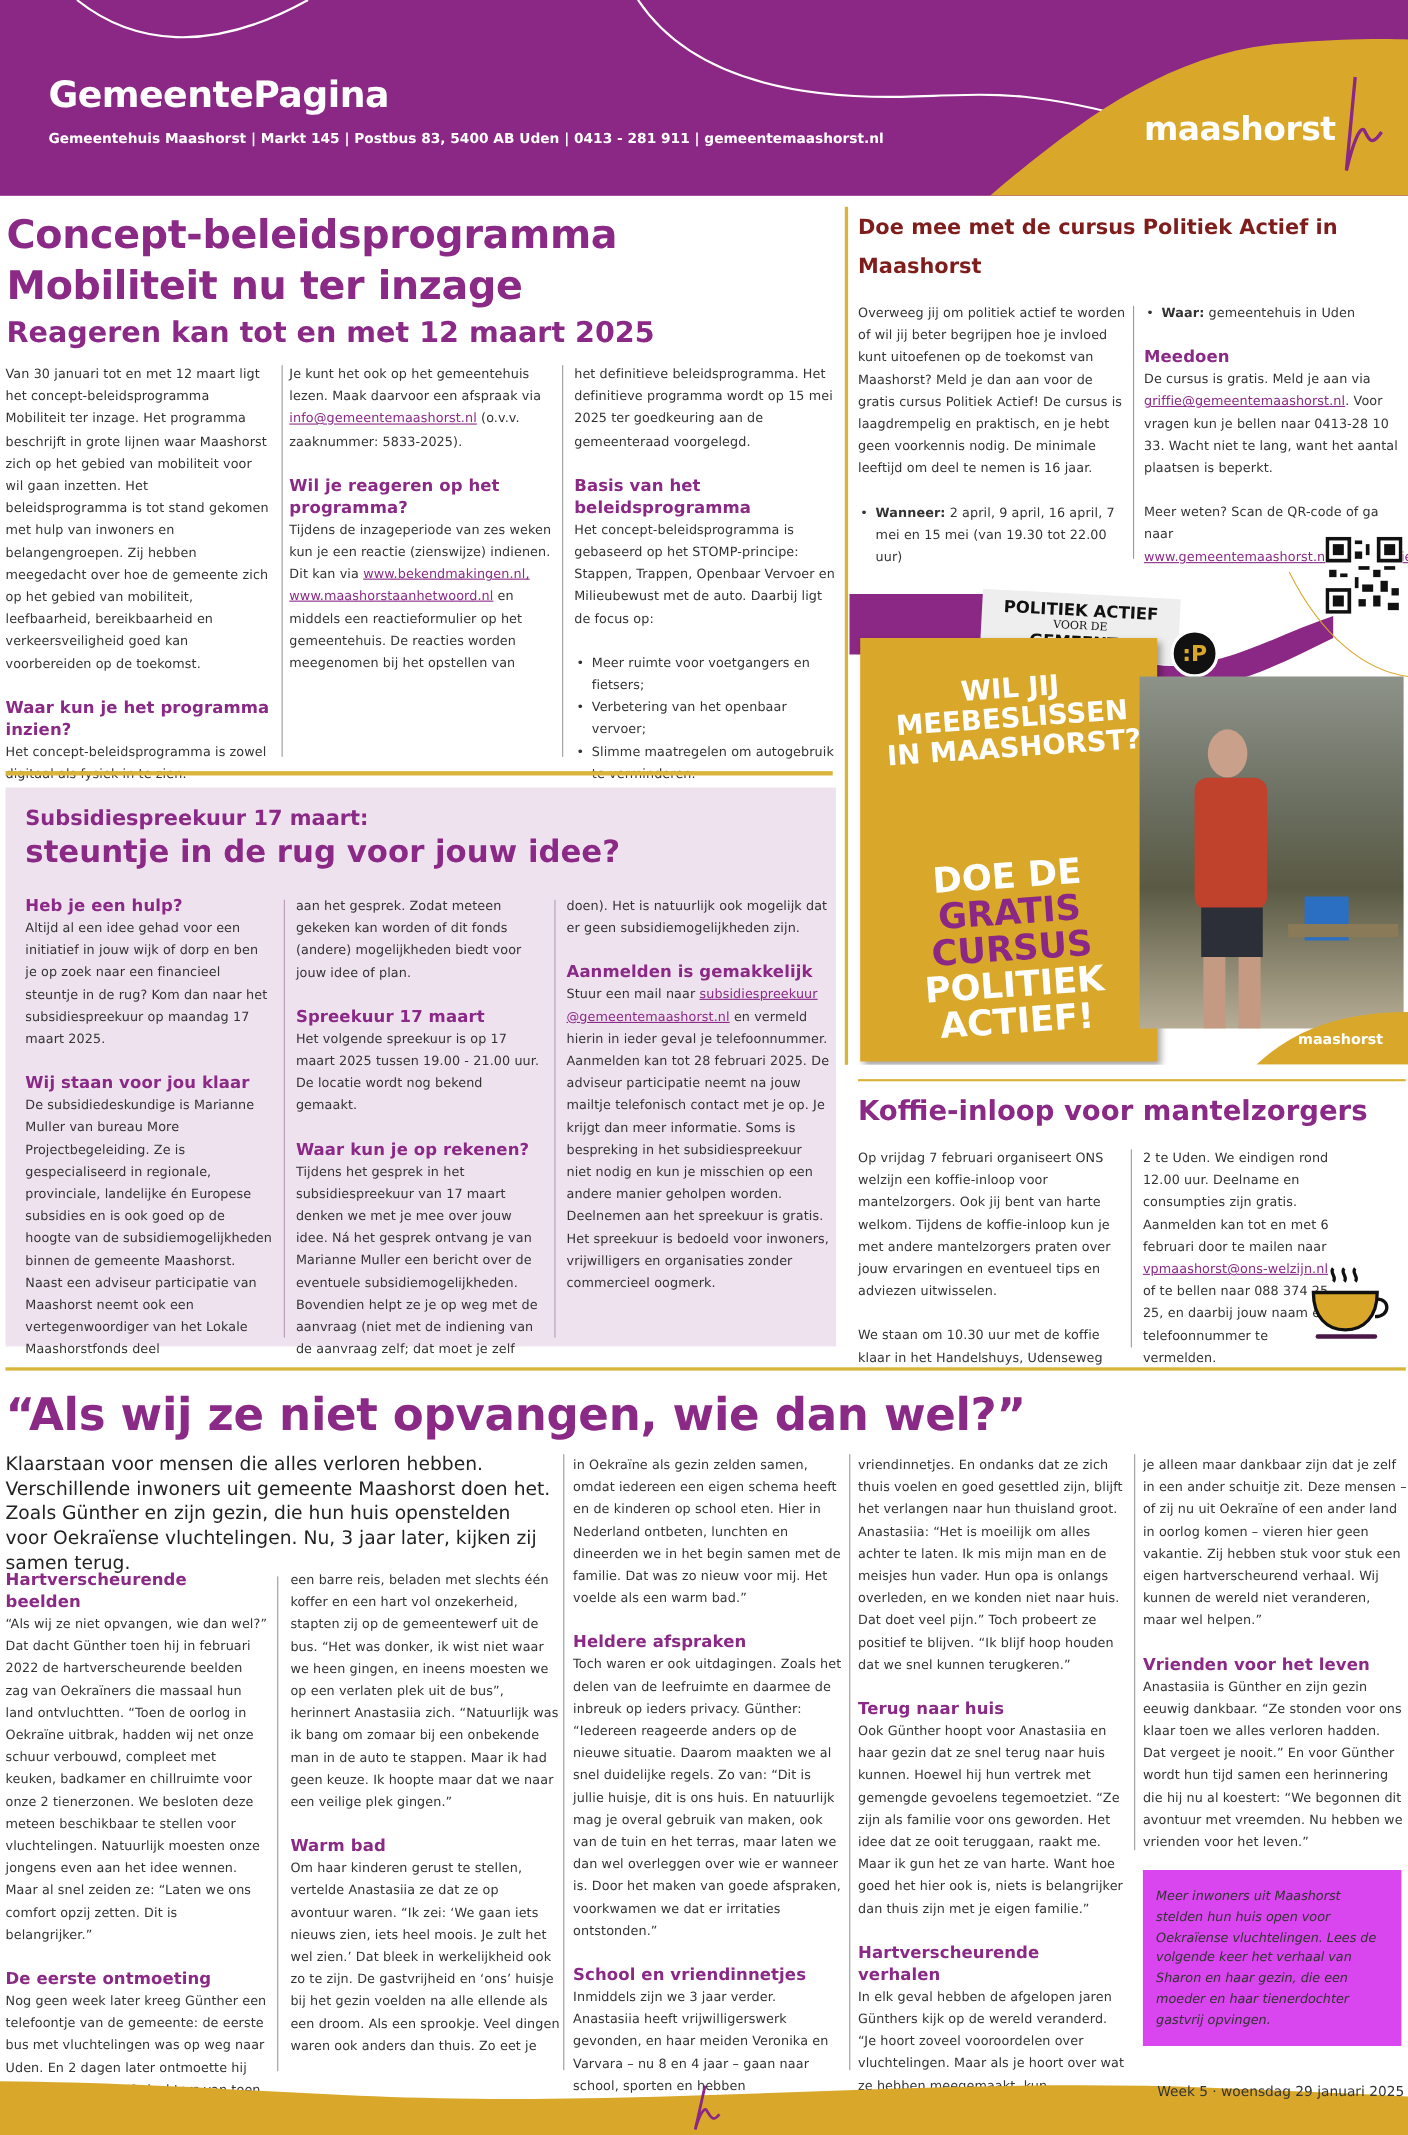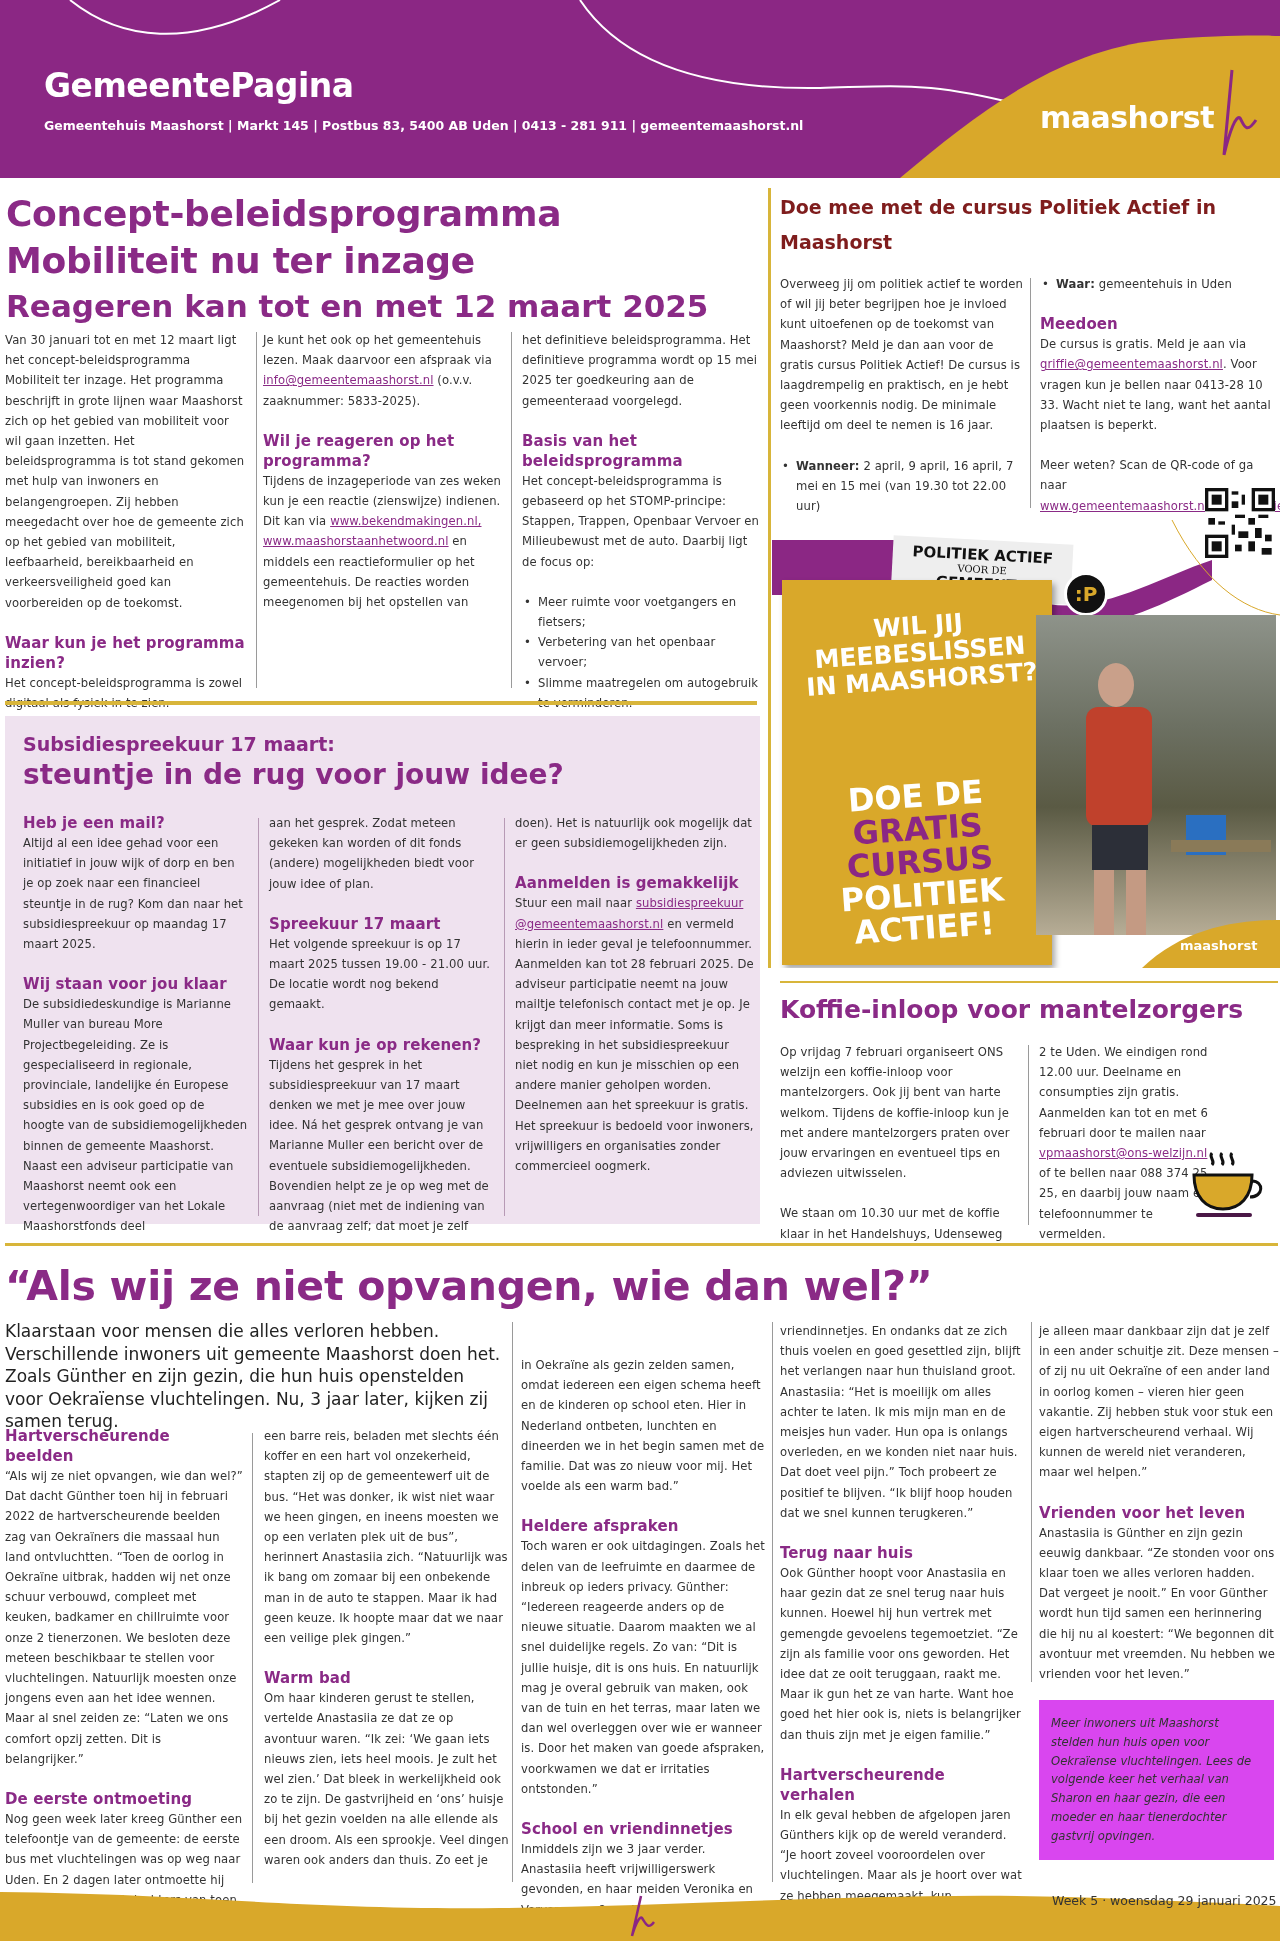--- a/index.html
+++ b/index.html
@@ -17,21 +17,21 @@
 
   
   #header { left: 0; top: 0; width: 1280px; height: 178px; background: #8b2784; overflow: hidden; }
   #header svg { position: absolute; left: 0; top: 0; }
   #site-title { left: 44px; top: 66px; font-size: 33px; font-weight: bold; color: #fff; letter-spacing: -0.5px; text-align: right; }
   #site-address { left: 44px; top: 118px; font-size: 12.5px; font-weight: bold; color: #fff; }
   #brand { left: 1040px; top: 100px; font-size: 30px; font-weight: bold; color: #fff; letter-spacing: -0.5px; }
 
   
   #a1-title { left: 6px; top: 190px; width: 740px; font-size: 36px; line-height: 47px; font-weight: bold; color: #8a2a86; letter-spacing: -0.3px; }
-  #a1-sub { left: 6px; top: 288px; font-size: 31px; font-weight: bold; color: #8a2a86; }
+  #a1-sub { left: 6px; top: 288px; font-size: 26px; font-weight: bold; color: #8a2a86; }
   #a1-c1 { left: 5px; top: 330px; width: 240px; }
   #a1-c2 { left: 263px; top: 330px; width: 244px; }
   #a1-c3 { left: 522px; top: 330px; width: 240px; }
 
   
   #a2-bar { left: 768px; top: 188px; width: 3px; height: 780px; background: #d8b53a; }
   #a2-title { left: 780px; top: 190px; width: 490px; font-size: 19px; line-height: 35px; font-weight: bold; color: #7f1d1d; }
   #a2-c1 { left: 780px; top: 274px; width: 245px; }
   #a2-c2 { left: 1040px; top: 274px; width: 240px; }
   #qr { left: 1205px; top: 488px; width: 70px; height: 70px; background: #fff; }
@@ -62,21 +62,21 @@
   #a4-title { left: 780px; top: 995px; font-size: 25px; font-weight: bold; color: #8a2a86; }
   #a4-c1 { left: 780px; top: 1042px; width: 245px; }
   #a4-c2 { left: 1039px; top: 1042px; width: 170px; }
   #coffee { left: 1190px; top: 1145px; width: 80px; height: 80px; }
 
   
   #a5-title { left: 5px; top: 1262px; font-size: 41px; font-weight: bold; color: #8a2a86; letter-spacing: -0.3px; }
   #a5-lead { left: 5px; top: 1320px; width: 500px; font-size: 17px; line-height: 22.5px; font-weight: normal; color: #222; }
   #a5-c1 { left: 5px; top: 1426px; width: 238px; }
   #a5-c2 { left: 264px; top: 1426px; width: 245px; }
-  #a5-c3 { left: 521px; top: 1321px; width: 245px; margin-top: 34px; }
+  #a5-c3 { left: 521px; top: 1321px; width: 245px; }
   #a5-c4 { left: 780px; top: 1321px; width: 245px; }
   #a5-c5 { left: 1039px; top: 1321px; width: 240px; }
   #a5-note { left: 1039px; top: 1700px; width: 235px; height: 160px; background: #d946ef; padding: 14px 12px; font-style: italic; font-size: 11.6px; line-height: 18.8px; color: #333; }
   #footer-date { left: 1052px; top: 1893px; font-size: 12.5px; color: #333; }
   #footer-wave { left: 0; top: 1880px; width: 1280px; height: 61px; }
 
   .divider { position: absolute; height: 4px; background: #d8b53a; }
 </style>
 </head>
 <body>
@@ -227,21 +227,21 @@
         <rect x="13" y="16" width="2" height="3"></rect>
         <rect x="17" y="18" width="3" height="2"></rect>
     </g>
   </svg>
 </div>
 
 <div id="a3-box" class="abs"></div>
 <div id="a3-kicker" class="abs">Subsidiespreekuur 17 maart:</div>
 <div id="a3-title" class="abs">steuntje in de rug voor jouw idee?</div>
 <div id="a3-c1" class="abs t">
-  <div class="h3">Heb je een mail?</div>
+  <div class="h3">Heb je een hulp?</div>
   <div>Altijd al een idee gehad voor een initiatief in jouw wijk of dorp en ben je op zoek naar een financieel steuntje in de rug? Kom dan naar het subsidiespreekuur op maandag 17 maart 2025.</div>
   <div class="p-gap"></div>
   <div class="h3">Wij staan voor jou klaar</div>
   <div>De subsidiedeskundige is Marianne Muller van bureau More Projectbegeleiding. Ze is gespecialiseerd in regionale, provinciale, landelijke én Europese subsidies en is ook goed op de hoogte van de subsidiemogelijkheden binnen de gemeente Maashorst. Naast een adviseur participatie van Maashorst neemt ook een vertegenwoordiger van het Lokale Maashorstfonds deel</div>
 </div>
 <div class="vline" style="left:258px; top:818px; height:398px; background:#b79ab5;"></div>
 <div id="a3-c2" class="abs t">
   <div>aan het gesprek. Zodat meteen gekeken kan worden of dit fonds (andere) mogelijkheden biedt voor jouw idee of plan.</div>
   <div class="p-gap"></div>
   <div class="h3">Spreekuur 17 maart</div>

